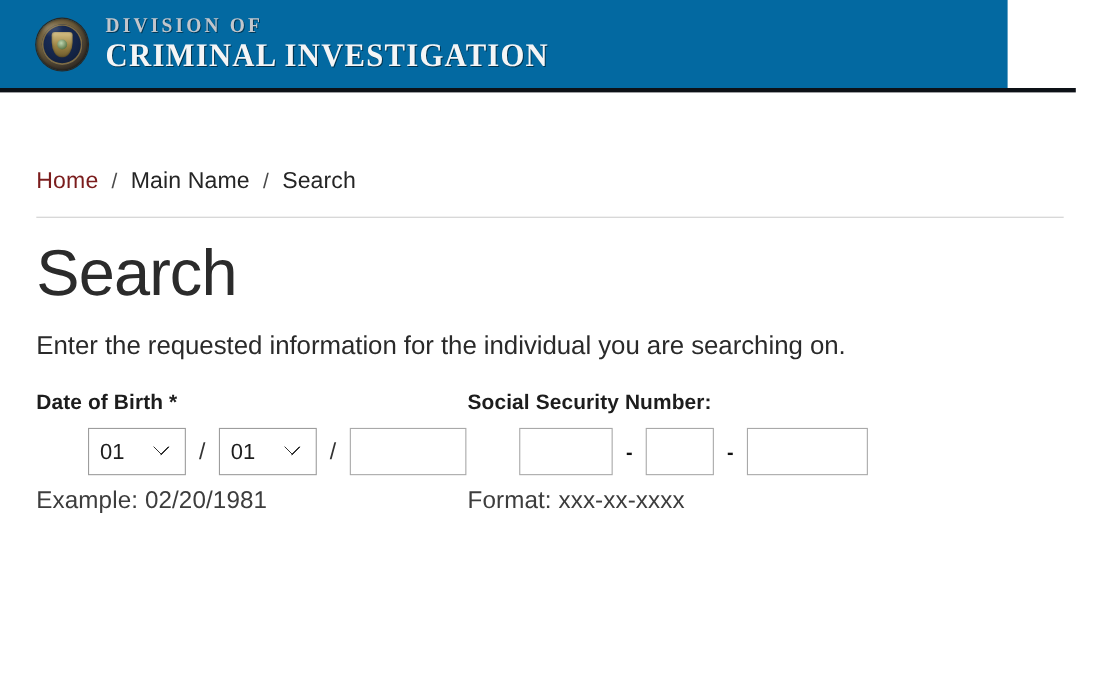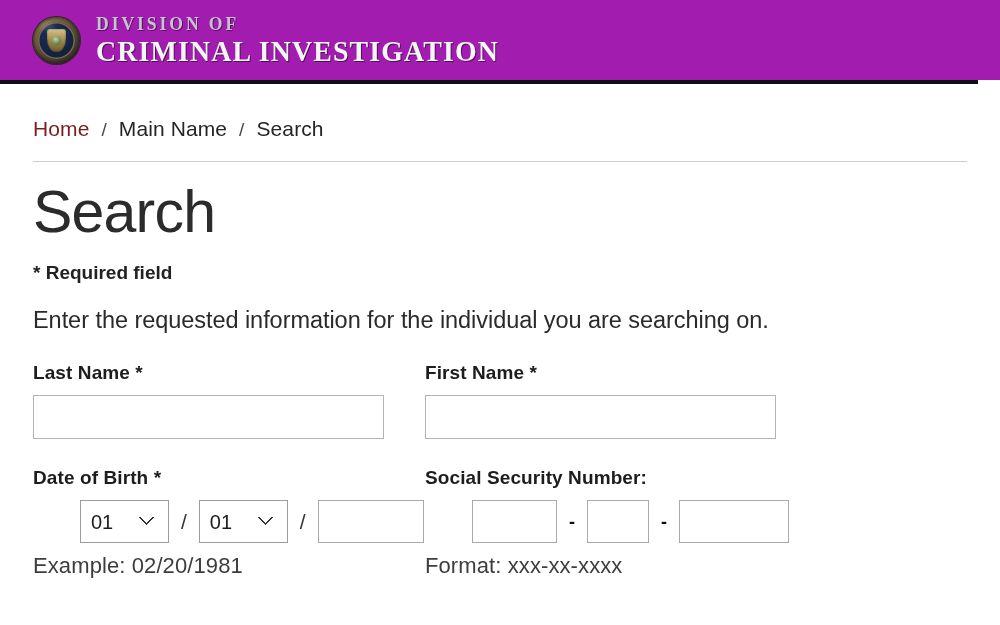--- a/index.html
+++ b/index.html
@@ -12,23 +12,23 @@
     overflow: hidden;
     background: #ffffff;
     font-family: "Liberation Sans", sans-serif;
     color: #1a1a1a;
     -webkit-font-smoothing: antialiased;
   }
 
   
   .site-header {
     position: relative;
-    width: 1000px;
+    width: 916px;
     height: 80px;
-    background: #a21caf;
+    background: #0369a1;
     box-sizing: border-box;
   }
   .header-inner {
     display: flex;
     align-items: center;
     height: 80px;
     padding-left: 33px;
   }
   .seal {
     position: relative;
@@ -103,20 +103,21 @@
     top: 80px;
     width: 978px;
     height: 4px;
     background: #0d1117;
   }
 
   
   .content {
     padding: 0 33px;
     box-sizing: border-box;
+    margin-top: 36px;
   }
 
   .breadcrumb {
     display: flex;
     align-items: baseline;
     padding-top: 37px;
     font-size: 21px;
     color: #252525;
     letter-spacing: .1px;
   }
@@ -298,34 +299,23 @@
     <span class="crumb-sep">/</span>
     <span class="crumb-static">Main Name</span>
     <span class="crumb-sep">/</span>
     <span class="crumb-static">Search</span>
   </nav>
 
   <div class="crumb-rule"></div>
 
   <h1 class="page-title">Search</h1>
 
-  <div class="required-note">* Required field</div>
 
   <p class="instructions">Enter the requested information for the individual you are searching on.</p>
 
-  <div class="form-row">
-    <div class="col-left">
-      <label class="field-label">Last Name *</label>
-      <input class="txt-input input-lastname" type="text" value="" style="">
-    </div>
-    <div class="col-right">
-      <label class="field-label">First Name *</label>
-      <input class="txt-input input-firstname" type="text" value="" style="">
-    </div>
-  </div>
 
   <div class="form-row">
     <div class="col-left">
       <label class="field-label">Date of Birth *</label>
       <div class="dob-row">
         <select class="dob-select">
           <option>01</option>
         </select>
         <span class="date-slash">/</span>
         <select class="dob-select">

